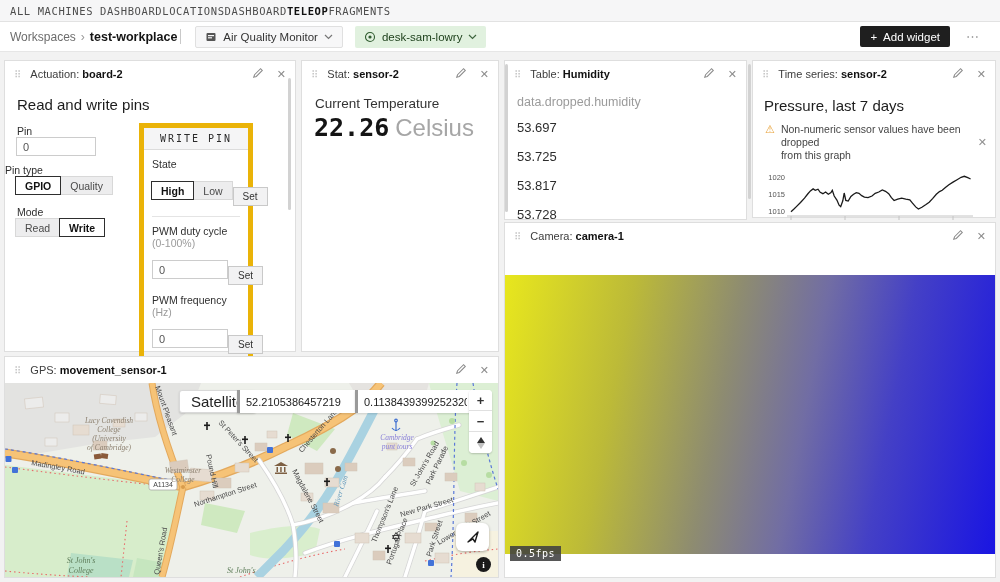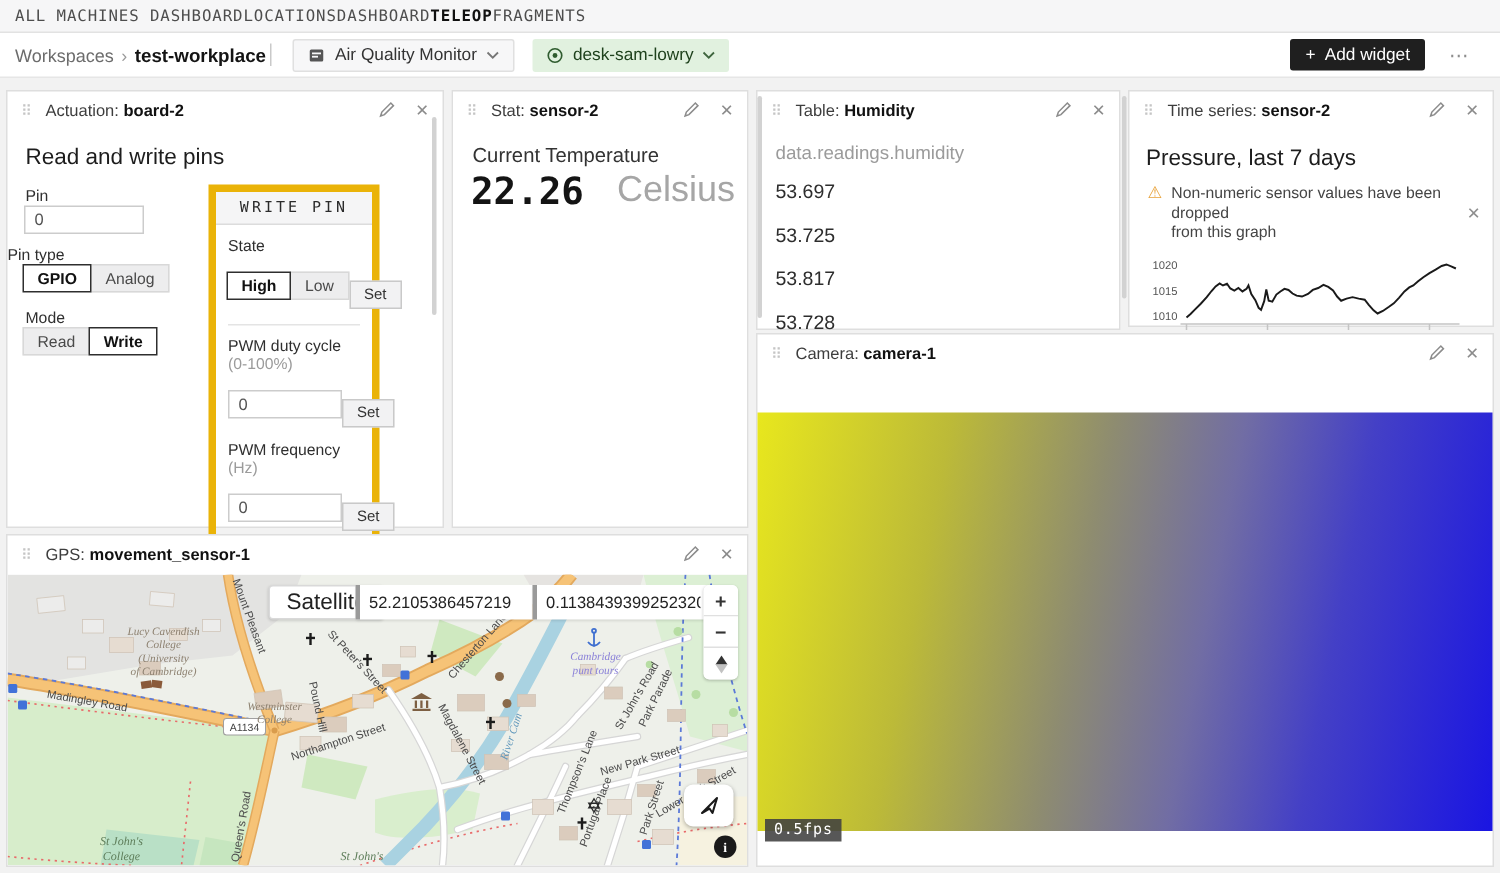--- a/index.html
+++ b/index.html
@@ -74,21 +74,21 @@
   .wp-head {
     height: 22px; background: #f5f5f6; border-bottom: 1px solid #dcdcdc;
     display: flex; align-items: center; justify-content: center;
     font-family: "DejaVu Sans Mono", monospace; font-size: 10px; letter-spacing: 2px; color: #2b2b2b;
   }
   .wp-body { padding: 8px; }
   .wp-row { display: flex; align-items: center; justify-content: space-between; margin-top: 5px; }
   .wp-div { border-top: 1px solid #e4e4e4; margin: 10px 0 8px; }
   
   .stat-label { position: absolute; left: 13px; top: 9px; font-size: 13.5px; color: #333; }
-  .stat-row { position: absolute; left: 12px; top: 26px; display: flex; align-items: flex-start; gap: 22px; }
+  .stat-row { position: absolute; left: 12px; top: 26px; display: flex; align-items: flex-end; gap: 6px; }
   .stat-value { font-family: "DejaVu Sans Mono", monospace; font-weight: bold; font-size: 25px; color: #141414; }
   .stat-unit { font-size: 24px; color: #a6a6a6; }
   
   .tbl-col { position: absolute; left: 12px; top: 8px; font-size: 12.5px; color: #9b9b9b; }
   .tbl-row { position: absolute; left: 12px; font-size: 13px; color: #2d2d2d; }
   
   .ts-heading { position: absolute; left: 11px; top: 10px; font-size: 15px; color: #1d1d1d; }
   .ts-warn { position: absolute; left: 12px; top: 36px; width: 222px; display: flex; gap: 6px; }
   .warn-tri { color: #e8a33c; font-size: 11px; line-height: 12px; }
   .warn-text { font-size: 10.5px; color: #454545; line-height: 13px; }
@@ -210,21 +210,21 @@
     </div>
     <div class="w-body">
       <div class="act-heading">Read and write pins</div>
 
       <div style="position:absolute; left:12px; top:38px;" class="fld-label">Pin</div>
       <input class="tin" style="position: absolute; left: 11px; top: 50px; width: 80px;" value="0">
 
       <div style="position:absolute; left:0; top:77px;" class="fld-label">Pin type</div>
       <div class="seg" style="position:absolute; left:11px; top:89px;">
         <button class="sbtn sel">GPIO</button>
-        <button class="sbtn">Analog</button>
+        <button class="sbtn">Quality</button>
       </div>
 
       <div style="position:absolute; left:12px; top:119px;" class="fld-label">Mode</div>
       <div class="seg" style="position:absolute; left:11px; top:131px;">
         <button class="sbtn">Read</button>
         <button class="sbtn sel">Write</button>
       </div>
 
       <div class="wp-panel">
         <div class="wp-head">WRITE PIN</div>
@@ -278,21 +278,21 @@
       <span class="drag">⠿</span>
       <span class="w-title"><span>Table:</span> <b>Humidity</b></span>
       <span class="w-actions">
         <button class="icon-btn"><svg width="12" height="12" viewBox="0 0 14 14">
               <path d="M2 12 L3 9 L10 2 L12 4 L5 11 Z" fill="none" stroke="#8c8c8c" stroke-width="1.2"></path>
             </svg></button>
         <button class="icon-btn">✕</button>
       </span>
     </div>
     <div class="w-body">
-      <div class="tbl-col">data.readings.humidity</div>
+      <div class="tbl-col">data.dropped.humidity</div>
       <div class="tbl-row" style="top:33px;">53.697</div>
       <div class="tbl-row" style="top:62px;">53.725</div>
       <div class="tbl-row" style="top:91px;">53.817</div>
       <div class="tbl-row" style="top:120px;">53.728</div>
     </div>
   </section>
 
   <section class="widget" style="left:752px; top:8px; width:244px; height:158px;">
     <div class="w-head">
       <span class="drag">⠿</span>

